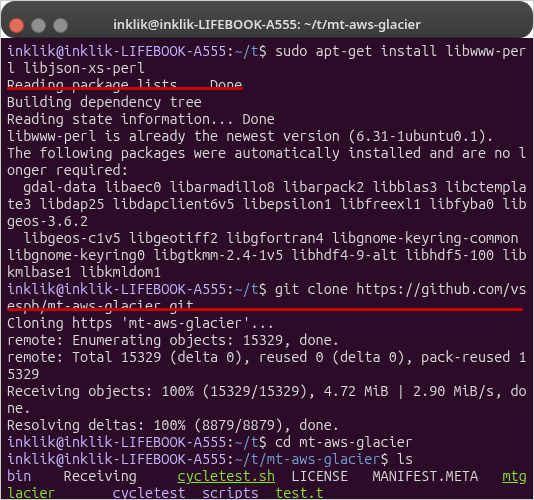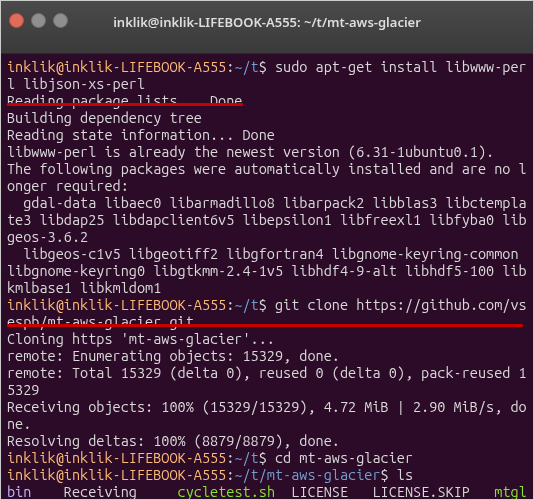--- a/index.html
+++ b/index.html
@@ -15,24 +15,25 @@
     border: 1px solid #ccc;
     box-sizing: border-box;
     display: flex;
     flex-direction: column;
     background: #fff;
   }
   .titlebar {
     height: 28px;
     background: linear-gradient(to bottom, #4a4a4a, #3a3a3a);
     display: flex;
-    align-items: flex-start;
-    padding: 12px 8px;
+    align-items: flex-end;
+    padding: 4px 8px;
     position: relative;
     border-bottom: 1px solid #2a2a2a;
+    border-radius: 14px;
   }
   .buttons {
     display: flex;
     gap: 7px;
   }
   .btn {
     width: 13px;
     height: 13px;
     border-radius: 50%;
   }
@@ -54,26 +55,26 @@
     font-family: "Ubuntu Mono", "DejaVu Sans Mono", monospace;
     font-size: 14.5px;
     line-height: 17px;
     padding: 4px 6px;
     white-space: pre-wrap;
     word-break: break-all;
     color: #d9d9d9;
     overflow: hidden;
     position: relative;
   }
-  .p-user { color: #fdba74; }
+  .p-user { color: #c4b5fd; }
   .p-path { color: #729fcf; }
   .p-sep  { color: #d9d9d9; }
   .txt    { color: #d9d9d9; }
   .dir    { color: #c4b5fd; }
-  .exe    { color: #8ae234; }
+  .exe    { color: #8ae234; text-decoration: underline; }
   .u-line {
     position: absolute;
     height: 3px;
     background: #c80000;
     border-radius: 1px;
     z-index: 5;
   }
 </style>
 </head>
 <body>
@@ -97,18 +98,18 @@
 <span class="txt">  gdal-data libaec0 libarmadillo8 libarpack2 libblas3 libctemplate3 libdap25 libdapclient6v5 libepsilon1 libfreexl1 libfyba0 libgeos-3.6.2</span>
 <span class="txt">  libgeos-c1v5 libgeotiff2 libgfortran4 libgnome-keyring-common libgnome-keyring0 libgtkmm-2.4-1v5 libhdf4-9-alt libhdf5-100 libkmlbase1 libkmldom1</span>
 <span class="p-user">inklik@inklik-LIFEBOOK-A555</span><span class="p-sep">:</span><span class="p-path">~/t</span><span class="p-sep">$</span> <span class="txt">git clone https://github.com/vsespb/mt-aws-glacier.git</span>
 <span class="txt">Cloning https 'mt-aws-glacier'...</span>
 <span class="txt">remote: Enumerating objects: 15329, done.</span>
 <span class="txt">remote: Total 15329 (delta 0), reused 0 (delta 0), pack-reused 15329</span>
 <span class="txt">Receiving objects: 100% (15329/15329), 4.72 MiB | 2.90 MiB/s, done.</span>
 <span class="txt">Resolving deltas: 100% (8879/8879), done.</span>
 <span class="p-user">inklik@inklik-LIFEBOOK-A555</span><span class="p-sep">:</span><span class="p-path">~/t</span><span class="p-sep">$</span> <span class="txt">cd mt-aws-glacier</span>
 <span class="p-user">inklik@inklik-LIFEBOOK-A555</span><span class="p-sep">:</span><span class="p-path">~/t/mt-aws-glacier</span><span class="p-sep">$</span> <span class="txt">ls</span>
-<span class="dir">bin</span>    <span class="txt">Receiving</span>     <span class="exe">cycletest.sh</span>  <span class="txt">LICENSE</span>   <span class="txt">LICENSE.SKIP</span>   <span class="exe">mtglacier</span>       <span class="dir">cycletest</span>  <span class="dir">scripts</span>  <span class="exe">test.t</span>
+<span class="dir">bin</span>    <span class="txt">Receiving</span>     <span class="exe">cycletest.sh</span>  <span class="txt">LICENSE</span>   <span class="txt">MANIFEST.META</span>   <span class="exe">mtglacier</span>       <span class="dir">cycletest</span>  <span class="dir">scripts</span>  <span class="exe">test.t</span>
 <span class="txt">Build.PL</span>  <span class="txt">CONTRIBUTORS</span>  <span class="dir">lib</span>        <span class="txt">MANIFEST</span>  <span class="txt">META.json</span>     <span class="exe">mtglacier.pl</span>      
 <div class="u-line" style="top:49px; left:6px; width:236px;"></div>
 <div class="u-line" style="top:270px; left:6px; width:516px;"></div>
 </div>
 </div>
 
 </body></html>

